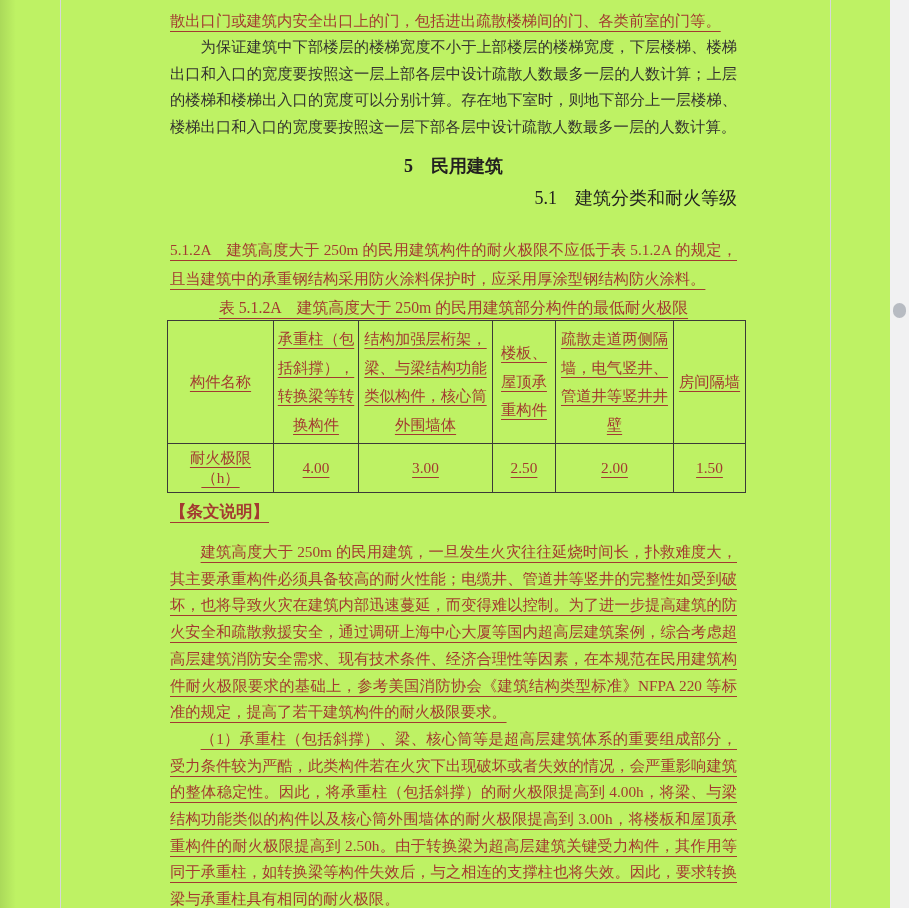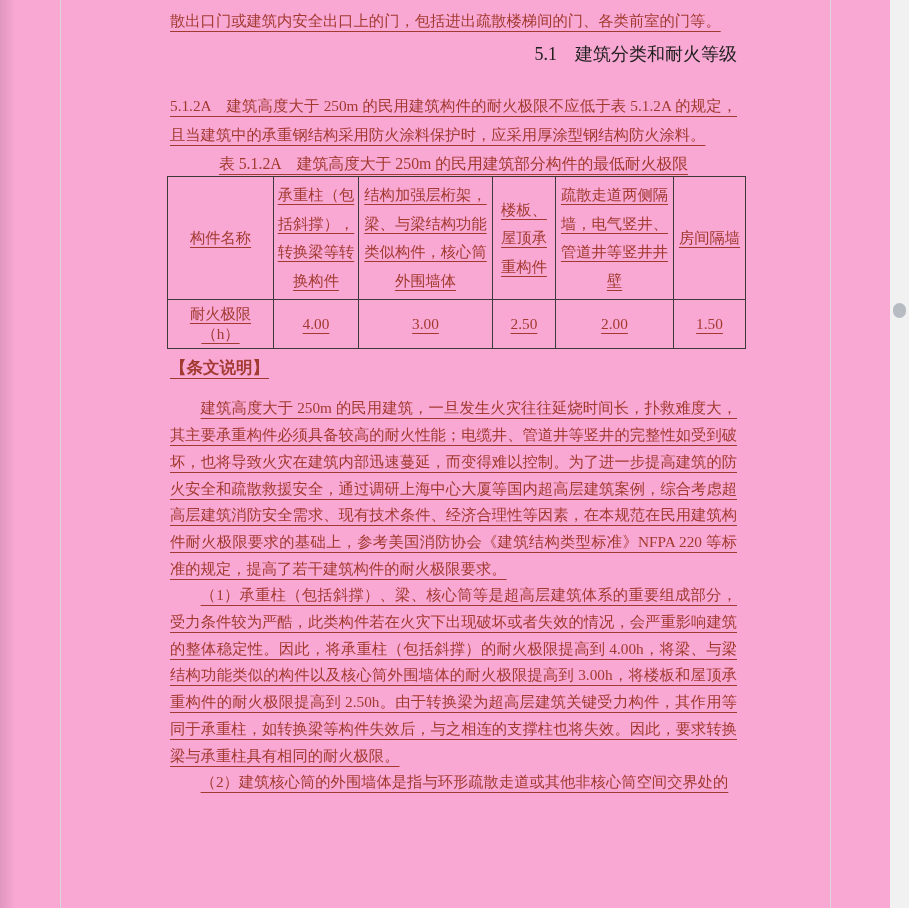--- a/index.html
+++ b/index.html
@@ -3,21 +3,21 @@
 <meta charset="utf-8">
 <style>
   :root{
     --red:#a33a31;
     --ink:#2e2c2b;
     --line:#d8d8d8;
   }
   *{margin:0;padding:0;box-sizing:border-box;}
   html,body{width:909px;height:908px;overflow:hidden;background:#ffffff;
     font-family:"Liberation Serif","DejaVu Serif",serif;}
-  .viewer{position:relative;width:909px;height:908px;background:#f9a8d4;}
+  .viewer{position:relative;width:909px;height:908px;background:#bef264;}
 
   
   .left-shade{position:absolute;left:0;top:0;bottom:0;width:16px;
     background:linear-gradient(to right,rgba(0,0,0,0.10),rgba(0,0,0,0));}
 
   
   .page-line{position:absolute;top:0;bottom:0;width:1px;background:var(--line);}
   .page-line.left{left:60px;}
   .page-line.right{left:830px;}
 
@@ -68,21 +68,23 @@
 <div class="viewer">
 
   <div class="left-shade"></div>
   <div class="page-line left"></div>
   <div class="page-line right"></div>
 
   <div class="content">
 
     <div class="body-txt r u cont-line">散出口门或建筑内安全出口上的门，包括进出疏散楼梯间的门、各类前室的门等。</div>
 
+    <div class="body-txt intro">为保证建筑中下部楼层的楼梯宽度不小于上部楼层的楼梯宽度，下层楼梯、楼梯出口和入口的宽度要按照这一层上部各层中设计疏散人数最多一层的人数计算；上层的楼梯和楼梯出入口的宽度可以分别计算。存在地下室时，则地下部分上一层楼梯、楼梯出口和入口的宽度要按照这一层下部各层中设计疏散人数最多一层的人数计算。</div>
 
+    <div class="h-chapter">5　民用建筑</div>
 
     <div class="h-section">5.1　建筑分类和耐火等级</div>
 
     <div class="body-txt r u clause">5.1.2A　建筑高度大于 250m 的民用建筑构件的耐火极限不应低于表 5.1.2A 的规定，且当建筑中的承重钢结构采用防火涂料保护时，应采用厚涂型钢结构防火涂料。</div>
 
     <div class="tbl-caption r u">表 5.1.2A　建筑高度大于 250m 的民用建筑部分构件的最低耐火极限</div>
 
     <table class="firetable">
       <colgroup>
         <col style="width:106px">

